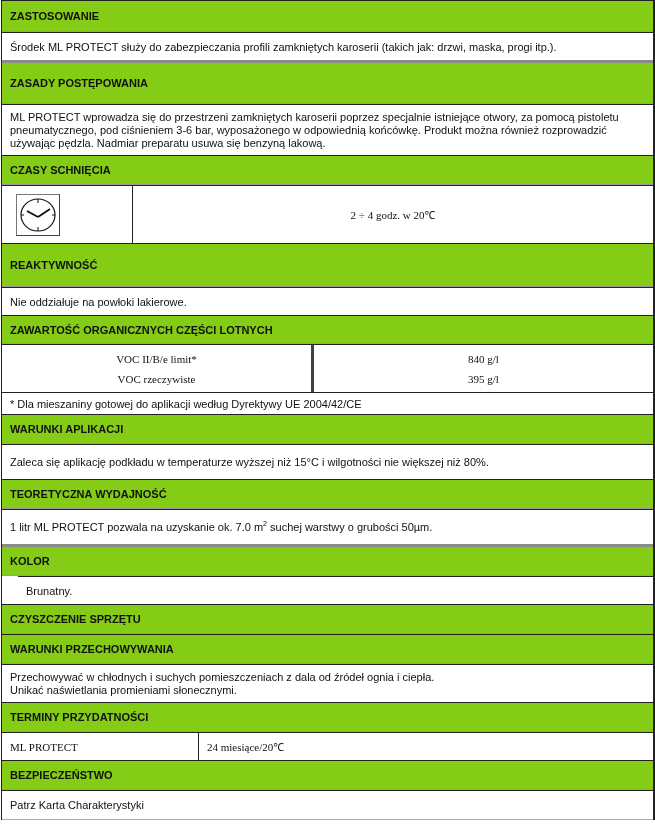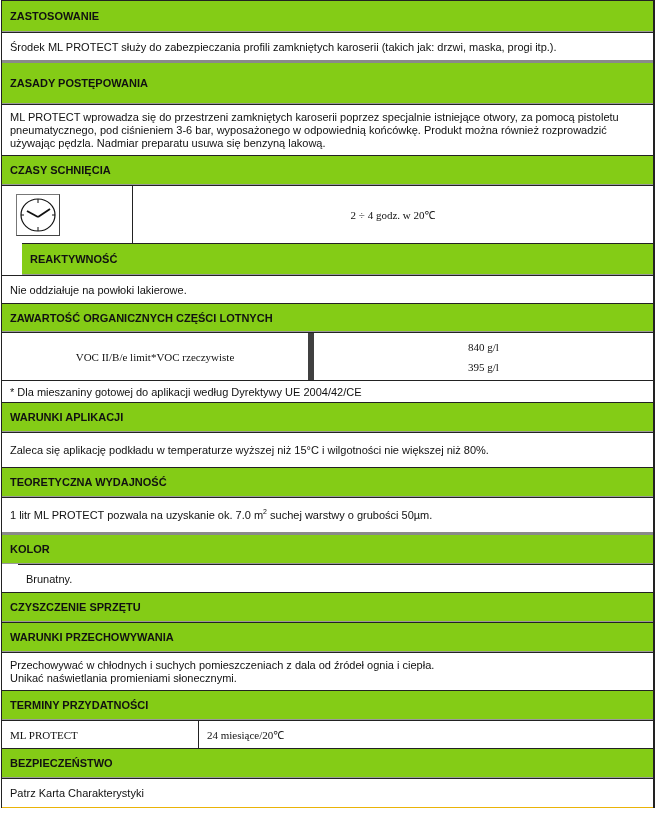--- a/index.html
+++ b/index.html
@@ -7,21 +7,21 @@
     .doc { position: relative; width: 651px; margin-left: 1px; border-left: 1px solid #222; border-right: 2px solid #222; }
     .hdr { background: #84cc16; font-weight: bold; font-size: 11px; padding: 0 8px; display: flex; align-items: center; border-top: 1px solid #222; border-bottom: 1px solid #9a9a9a; box-sizing: border-box; }
     .body { padding: 0 8px; display: flex; align-items: center; box-sizing: border-box; border-top: 1px solid #222; }
     .body.multi { align-items: flex-start; flex-direction: column; justify-content: center; line-height: 13px; }
     .hdr.thick { border-top: 3px solid #8a8a8a; }
     .split { display: flex; border-top: 1px solid #222; box-sizing: border-box; font-family: Liberation Serif, serif; }
     .split .c { display: flex; align-items: center; box-sizing: border-box; padding: 0 8px; }
     .clock-cell { width: 131px; border-right: 1px solid #222; justify-content: flex-start; padding-left: 14px !important; }
     .clock-box { width: 44px; height: 42px; border: 1px solid #444; border-left-color: #777; border-top-color: #777; box-sizing: border-box; display: flex; align-items: center; justify-content: center; background: #fff; }
     .center { flex: 1; justify-content: center; }
-    .voc-left { width: 312px; border-right: 6px solid #404040; flex-direction: row; align-items: flex-end; justify-content: center; }
+    .voc-left { width: 312px; border-right: 3px solid #404040; flex-direction: column; align-items: flex-end; justify-content: center; }
     .voc-right { flex: 1; flex-direction: column; justify-content: center; }
     .voc-line { height: 20px; display: flex; align-items: center; }
     sup { font-size: 7px; vertical-align: 5px; line-height: 0; }
     .last { border-bottom: 1px solid #eab308; }
   </style>
 </head>
 <body>
 
 <div class="doc">
 
@@ -56,21 +56,21 @@
           <line x1="20" y1="21" x2="9" y2="15" stroke="#111" stroke-width="1.8"></line>
           <line x1="20" y1="21" x2="32" y2="13" stroke="#111" stroke-width="1.8"></line>
         </svg>
       </div>
     </div>
     <div class="c center">
       <span>2 ÷ 4 godz. w 20℃</span>
     </div>
   </div>
 
-  <div class="hdr" style="height:32px;margin-left:20px;">
+  <div class="hdr" style="height:44px;">
     <span>REAKTYWNOŚĆ</span>
   </div>
   <div class="body" style="height:28px;">
     <span>Nie oddziałuje na powłoki lakierowe.</span>
   </div>
 
   <div class="hdr" style="height:29px;">
     <span>ZAWARTOŚĆ ORGANICZNYCH CZĘŚCI LOTNYCH</span>
   </div>
   <div class="split" style="height:48px;">

